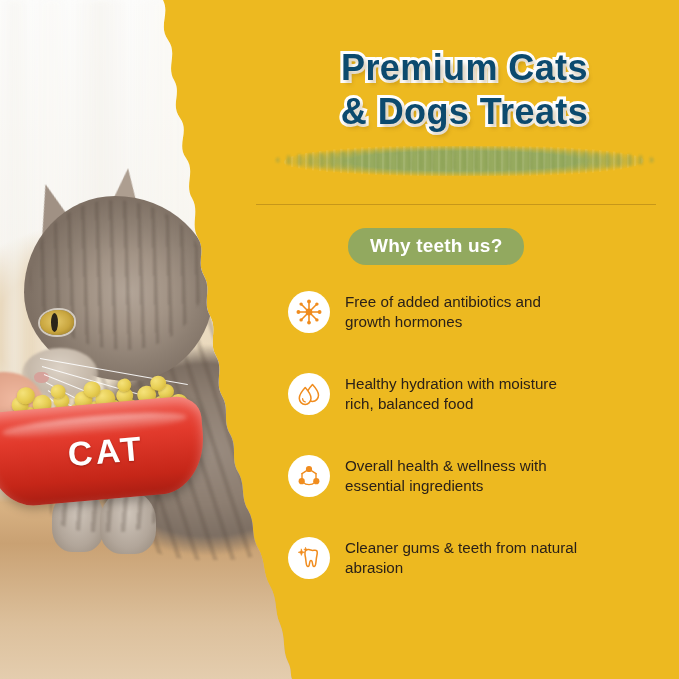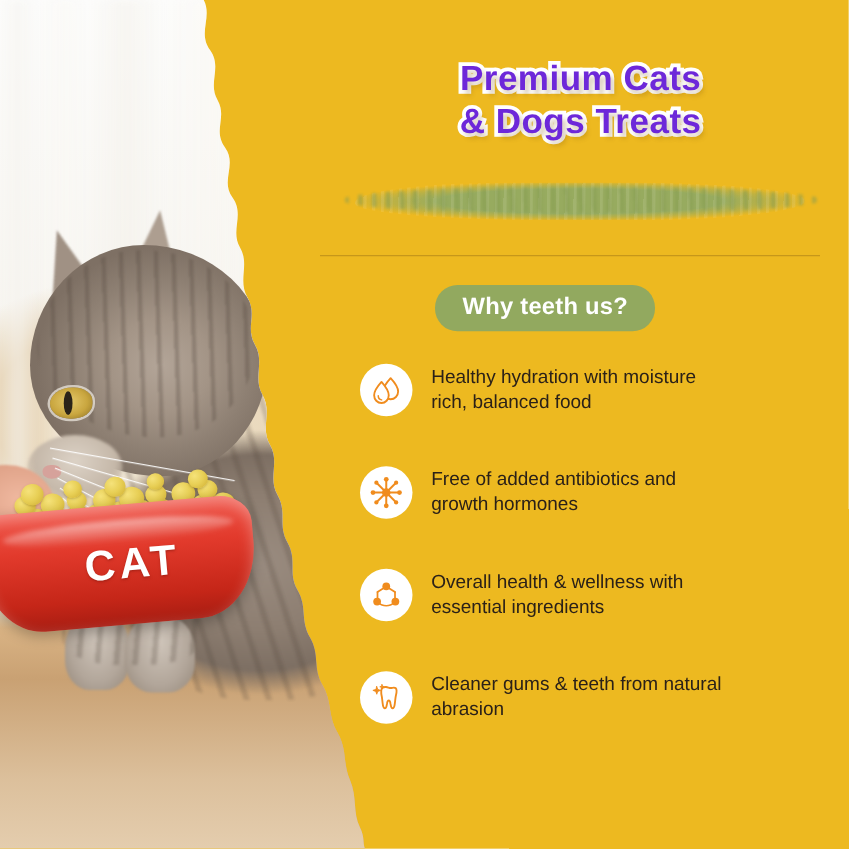--- a/index.html
+++ b/index.html
@@ -254,24 +254,24 @@
 
   #title-block {
     position: absolute;
     left: 0; top: 46px;
     width: 429px;
     text-align: center;
   }
   .headline {
     font-family: "Liberation Sans", sans-serif;
     font-weight: 700;
-    font-size: 28px;
+    font-size: 36px;
     line-height: 1.22;
     letter-spacing: .4px;
-    color: #6d28d9;
+    color: #0c4a6e;
     -webkit-text-stroke: 6px #FFFFFF;
     paint-order: stroke fill;
     text-shadow:
       3px 4px 4px rgba(120,80,10,.30);
     white-space: pre-line;
   }
 
   
   #brush {
     position: absolute;
@@ -462,34 +462,20 @@
     <div id="brush"></div>
     <div id="divider"></div>
 
     <div id="why-badge">Why teeth us?</div>
 
     <div id="features">
 
       <div class="feature">
         <span class="feature-icon">
           <svg width="30" height="30" viewBox="0 0 30 30">
-            <g fill="none" stroke="#F08C1E" stroke-width="1.5" stroke-linejoin="round">
-              <path d="M18.5 5.5 C18.5 5.5 24.5 12 24.5 16.2 C24.5 19.7 21.8 22.4 18.5 22.4 C15.2 22.4 12.5 19.7 12.5 16.2 C12.5 12 18.5 5.5 18.5 5.5 Z"></path>
-              <path d="M11.2 8.5 C11.2 8.5 17 15 17 19.2 C17 22.7 14.4 25.4 11.2 25.4 C7.9 25.4 5.3 22.7 5.3 19.2 C5.3 15 11.2 8.5 11.2 8.5 Z" fill="#FFFFFF"></path>
-              <path d="M8.6 19.6 C8.6 21.3 9.8 22.7 11.3 22.9" stroke-width="1.2" stroke-linecap="round"></path>
-            </g>
-          </svg>
-        </span>
-        <span class="feature-text">Healthy hydration with moisture
-rich, balanced food</span>
-      </div>
-
-      <div class="feature">
-        <span class="feature-icon">
-          <svg width="30" height="30" viewBox="0 0 30 30">
             <g stroke="#F08C1E" stroke-width="1.6" stroke-linecap="round">
               <line x1="15" y1="15" x2="15" y2="5"></line>
               <line x1="15" y1="15" x2="22.2" y2="7.8"></line>
               <line x1="15" y1="15" x2="25" y2="15"></line>
               <line x1="15" y1="15" x2="22.2" y2="22.2"></line>
               <line x1="15" y1="15" x2="15" y2="25"></line>
               <line x1="15" y1="15" x2="7.8" y2="22.2"></line>
               <line x1="15" y1="15" x2="5" y2="15"></line>
               <line x1="15" y1="15" x2="7.8" y2="7.8"></line>
             </g>
@@ -506,20 +492,34 @@
             </g>
           </svg>
         </span>
         <span class="feature-text">Free of added antibiotics and
 growth hormones</span>
       </div>
 
       <div class="feature">
         <span class="feature-icon">
           <svg width="30" height="30" viewBox="0 0 30 30">
+            <g fill="none" stroke="#F08C1E" stroke-width="1.5" stroke-linejoin="round">
+              <path d="M18.5 5.5 C18.5 5.5 24.5 12 24.5 16.2 C24.5 19.7 21.8 22.4 18.5 22.4 C15.2 22.4 12.5 19.7 12.5 16.2 C12.5 12 18.5 5.5 18.5 5.5 Z"></path>
+              <path d="M11.2 8.5 C11.2 8.5 17 15 17 19.2 C17 22.7 14.4 25.4 11.2 25.4 C7.9 25.4 5.3 22.7 5.3 19.2 C5.3 15 11.2 8.5 11.2 8.5 Z" fill="#FFFFFF"></path>
+              <path d="M8.6 19.6 C8.6 21.3 9.8 22.7 11.3 22.9" stroke-width="1.2" stroke-linecap="round"></path>
+            </g>
+          </svg>
+        </span>
+        <span class="feature-text">Healthy hydration with moisture
+rich, balanced food</span>
+      </div>
+
+      <div class="feature">
+        <span class="feature-icon">
+          <svg width="30" height="30" viewBox="0 0 30 30">
             <g fill="none" stroke="#F08C1E" stroke-width="1.4" stroke-linecap="round">
               <path d="M15 8.2 L8 12.6"></path>
               <path d="M15 8.2 L22 12.6"></path>
               <path d="M8 12.6 L8 19.5"></path>
               <path d="M22 12.6 L22 19.5"></path>
               <path d="M9.6 21.6 C11.6 24.2 18.4 24.2 20.4 21.6" stroke-width="1.2"></path>
             </g>
             <g fill="#F08C1E">
               <circle cx="15" cy="8" r="3.1"></circle>
               <circle cx="7.7" cy="20.2" r="3.1"></circle>

